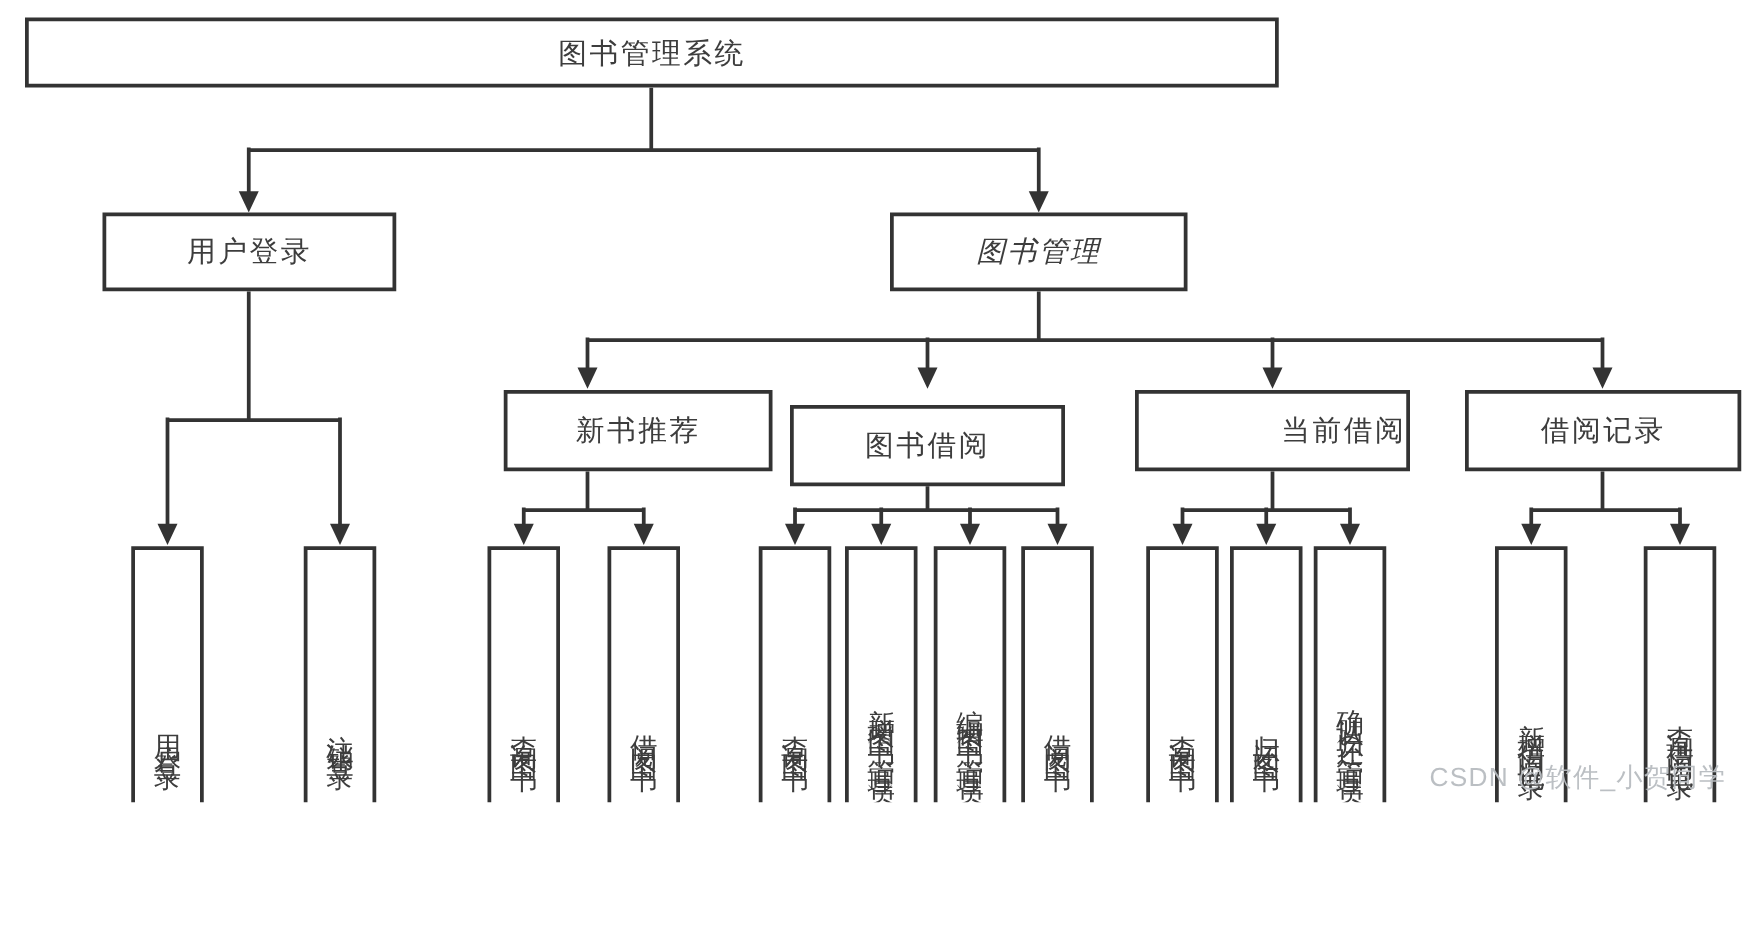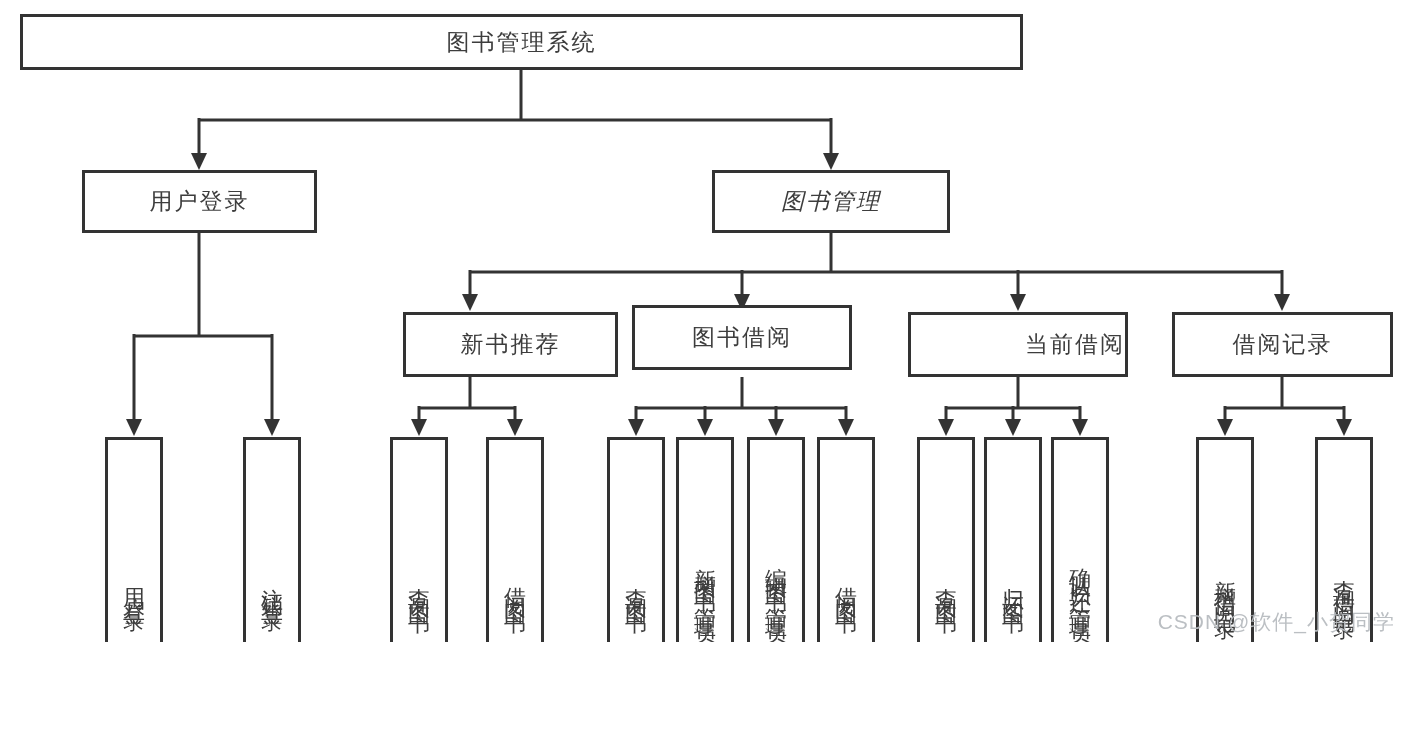--- a/index.html
+++ b/index.html
@@ -18,21 +18,21 @@
     writing-mode:vertical-rl;text-orientation:mixed;
     font-size:22px;letter-spacing:8px;line-height:1;white-space:nowrap;
   }
   
   #root{left:20px;top:14px;width:1003px;height:56px;}
   
   #n-user-login{left:82px;top:170px;width:235px;height:63px;}
   #n-book-mgmt{left:712px;top:170px;width:238px;height:63px;font-style:italic;}
   
   #n-new-book{left:363px;top:312px;width:215px;height:65px;margin-left:40px;}
-  #n-book-borrow{left:632px;top:305px;width:220px;height:65px;}
+  #n-book-borrow{left:632px;top:324px;width:220px;height:65px;}
   #n-current-borrow{left:908px;top:312px;width:220px;height:65px;justify-content:flex-end;}
   #n-borrow-record{left:1172px;top:312px;width:221px;height:65px;}
   
   #l-user-login{left:105px;}
   #l-logout{left:243px;}
   #l-query-a{left:390px;}
   #l-borrow-a{left:486px;}
   #l-query-b{left:607px;}
   #l-add-book{left:676px;}
   #l-edit-book{left:747px;}
@@ -40,21 +40,21 @@
   #l-query-c{left:917px;}
   #l-return-book{left:984px;}
   #l-confirm-return{left:1051px;}
   #l-add-record{left:1196px;}
   #l-query-record{left:1315px;}
   
   #wires{position:absolute;left:0;top:0;width:1405px;height:747px;z-index:0;}
   .node{z-index:1;}
   
   .watermark{
-    position:absolute;right:10px;bottom:6px;z-index:2;
+    position:absolute;right:24px;bottom:6px;z-index:2;
     font-size:21px;letter-spacing:1px;color:rgba(183,188,192,0.95);
     white-space:nowrap;
     text-align:right;
   }
 </style>
 </head>
 <body>
 
 <div class="stage">
 

